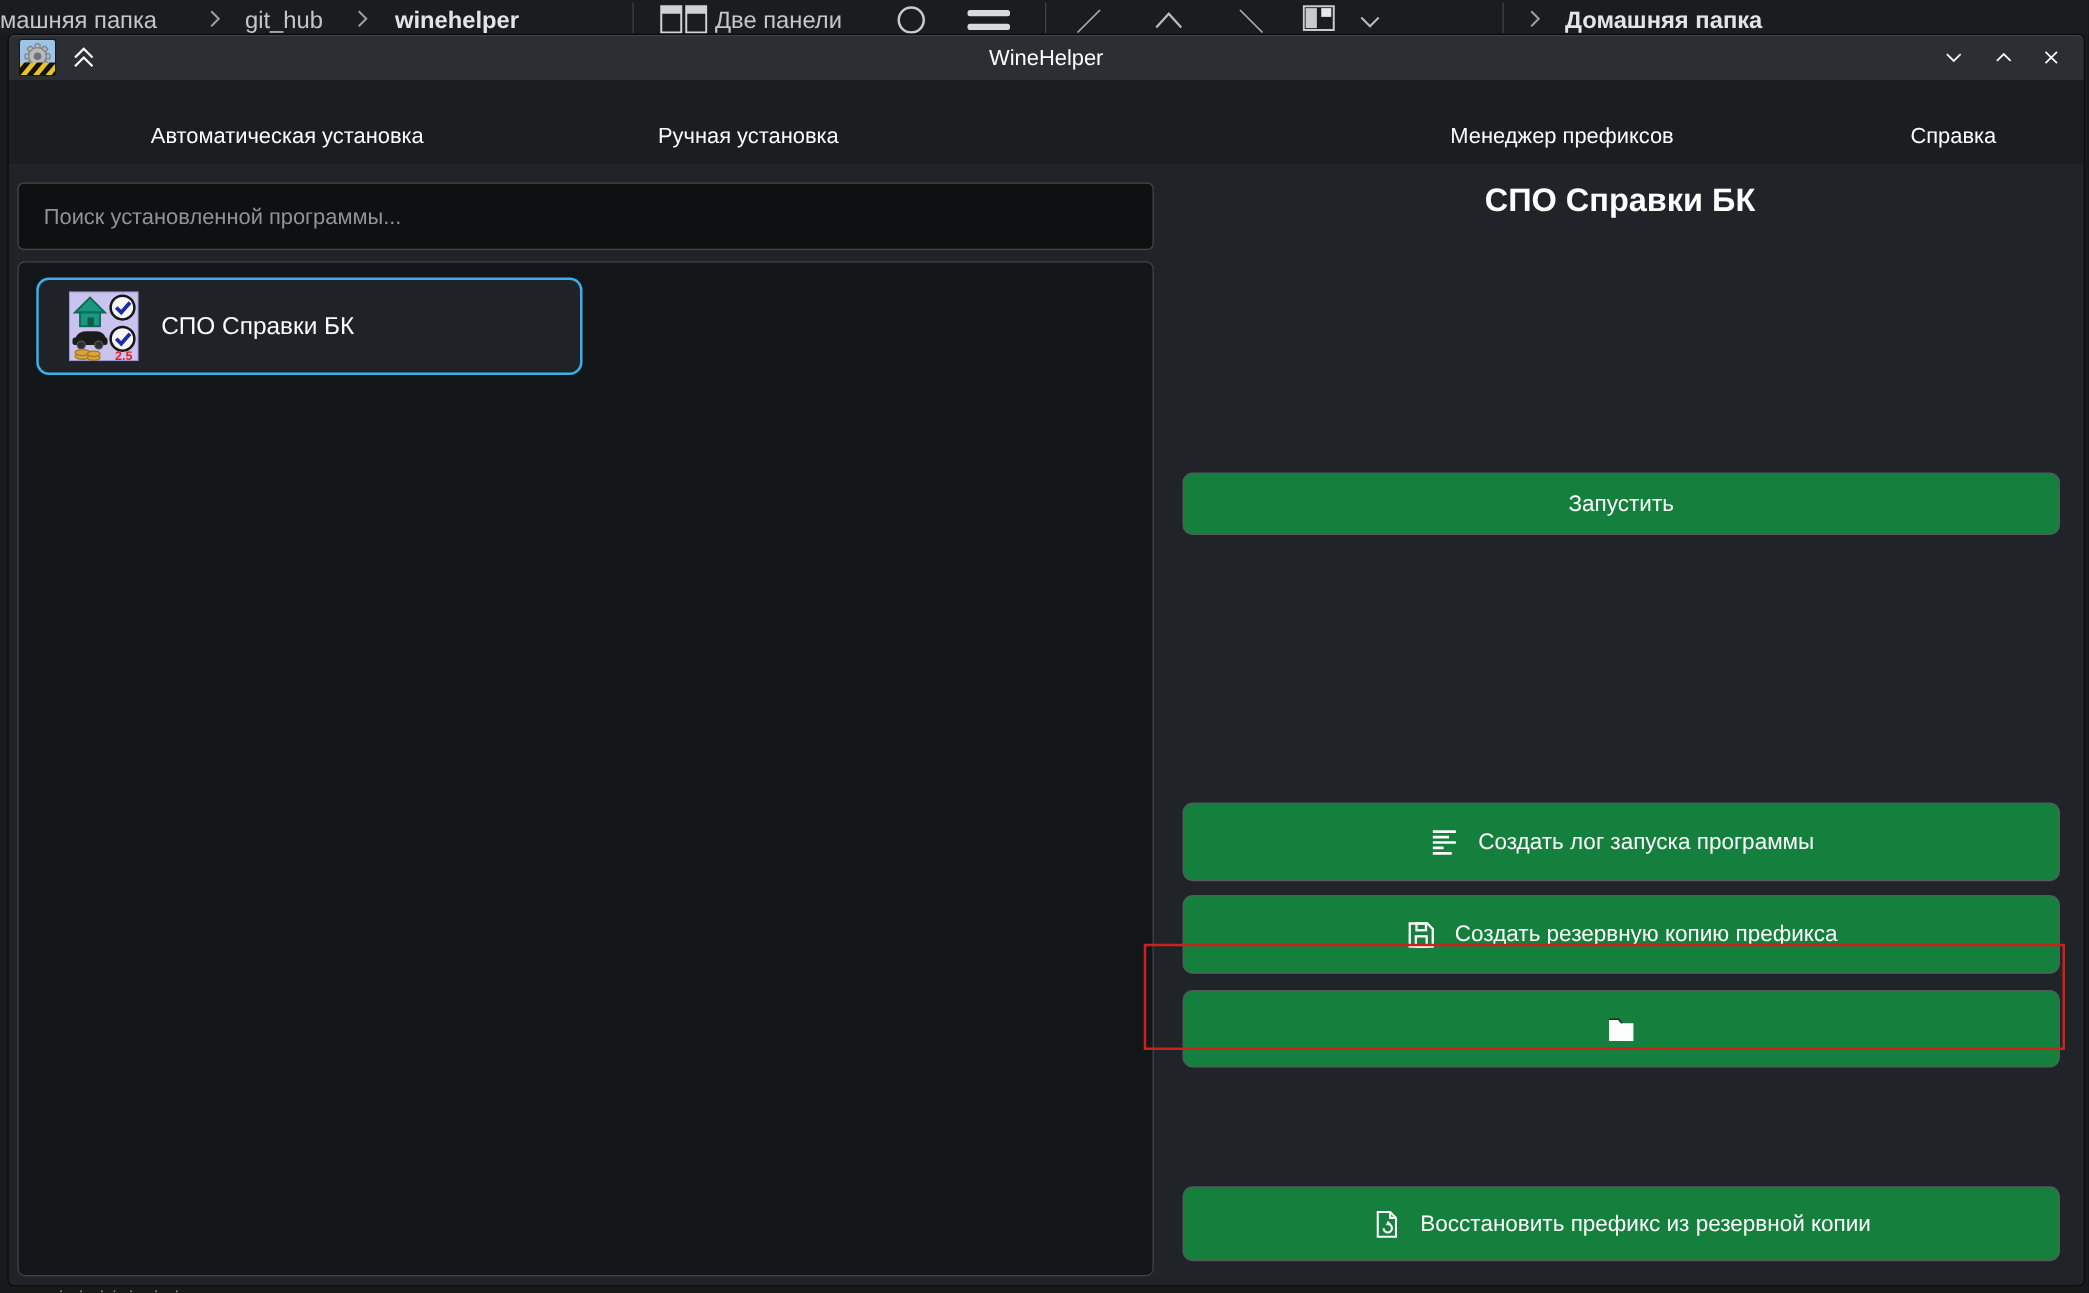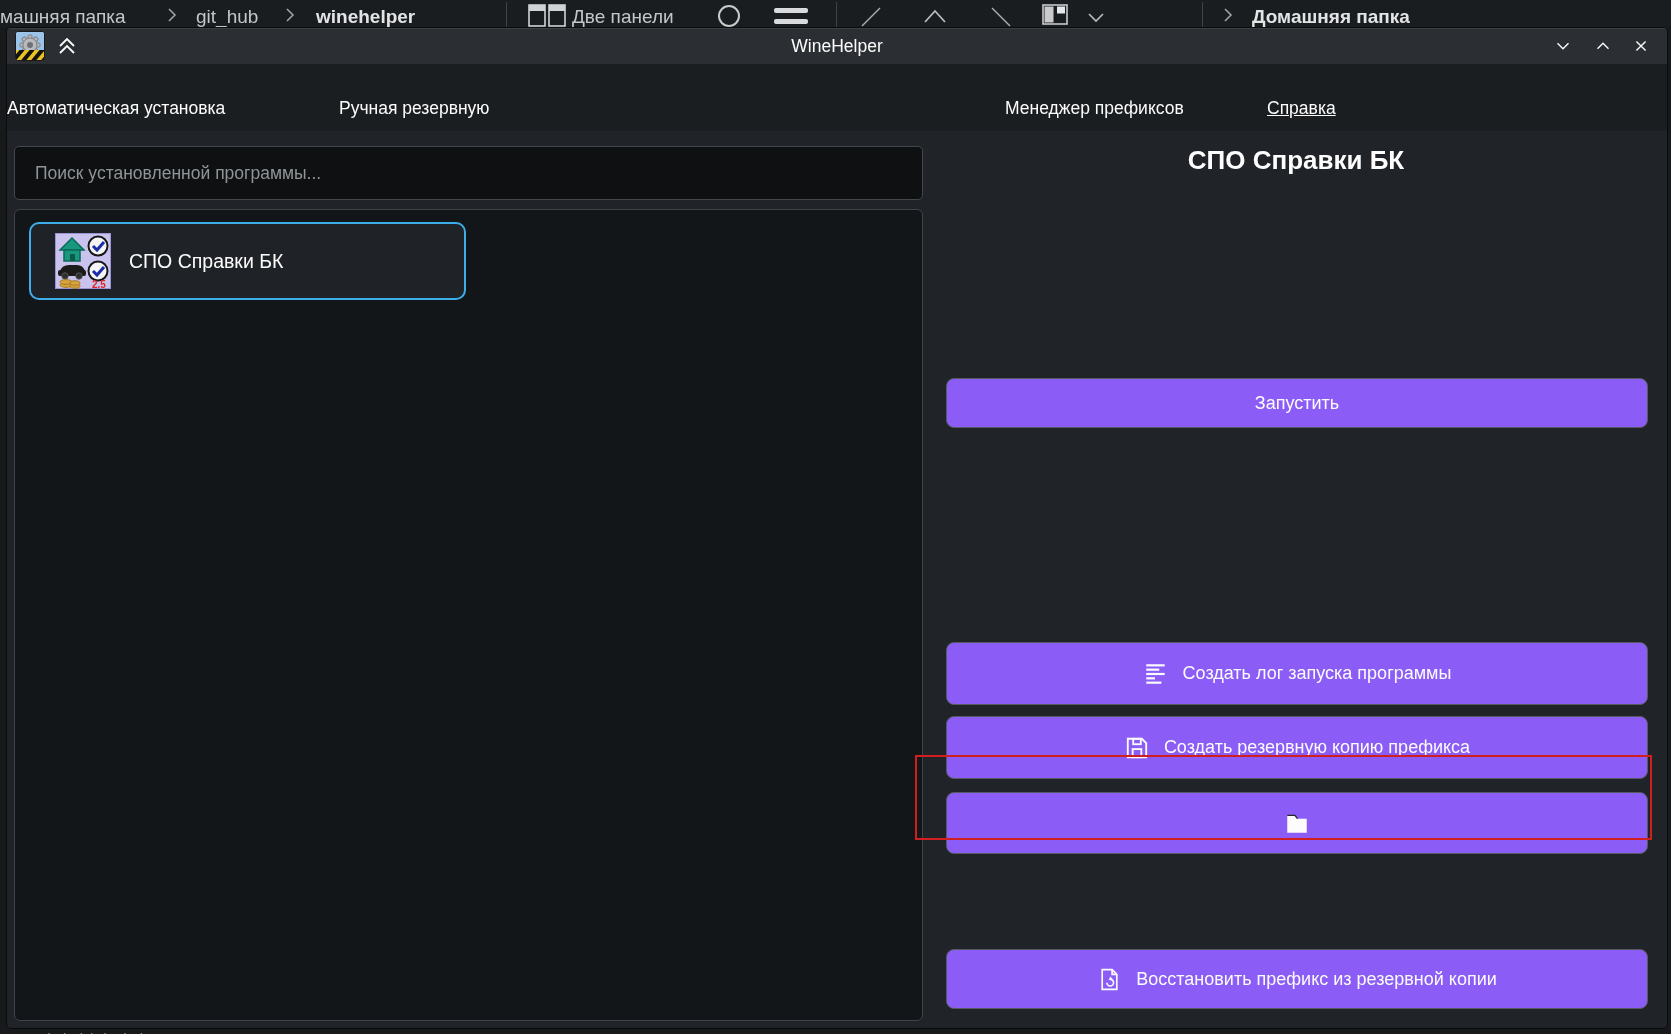--- a/index.html
+++ b/index.html
@@ -22,27 +22,27 @@
               box-shadow:inset 0 1px 0 #3c4045; }
   .titlebar .app-ico { position:absolute; left:8px; top:3px; }
   .titlebar .pin { position:absolute; left:48px; top:6px; }
   .title-text { position:absolute; left:0; right:0; top:0; height:36px; line-height:36px;
                 text-align:center; color:#fcfcfc; font-size:17.5px; font-weight:500; }
   .winbtn { position:absolute; top:5px; width:28px; height:26px; display:flex; align-items:center; justify-content:center; }
   .winbtn.min { right:90px; } .winbtn.max { right:50px; } .winbtn.close { right:12px; }
 
   
   .tabbar { position:absolute; left:0; top:36px; width:100%; height:67px; background:#1b1e21; }
-  .tab { position:absolute; bottom:0; height:46px; line-height:46px; text-align:left;
+  .tab { position:absolute; bottom:0; height:46px; line-height:46px; text-align:right;
          color:#fcfcfc; font-size:17.5px; background:transparent; }
   .tab0 { left:0;      width:332px; }
   .tab1 { left:332px;  width:332px; }
   .tab2 { left:664px;  width:334px; }
   .tab3 { left:998px;  width:334px; }
-  .tab4 { left:1260px; width:330px;text-decoration:underline; }
+  .tab4 { left:1260px; width:330px; }
   .tab.active { background:#26292d; border-top:5px solid #3daee9; border-radius:7px 7px 0 0;
                 line-height:41px; height:51px; }
 
   
   .search-box { position:absolute; left:7px; top:118px; width:909px; height:54px;
                 background:#0e1012; border:1px solid #43484c; border-radius:5px;
                 color:#7dd3fc; font-size:17.5px; padding:0 20px; outline:none;
                 font-family:inherit; }
   .search-box::placeholder { color:#8f9497; opacity:1; }
 
@@ -50,21 +50,21 @@
                 background:#131619; border:1px solid #3f4448; border-radius:6px; }
   .list-item { position:absolute; left:14px; top:12px; width:437px; height:78px;
                background:#1f2226; border:2px solid #3daee9; border-radius:10px;
                display:flex; align-items:center; }
   .list-item .app-lg { margin-left:24px; flex:none; }
   .list-item .lbl { margin-left:18px; color:#fcfcfc; font-size:19.5px; }
 
   
   .detail-title { position:absolute; left:916px; top:117px; width:746px; text-align:center;
                   color:#fdfdfd; font-size:26px; font-weight:bold; }
-  button.btn { position:absolute; left:939px; width:702px; background:#8b5cf6;
+  button.btn { position:absolute; left:939px; width:702px; background:#15803d;
                border:1px solid #565b60; border-radius:8px; color:#fcfcfc;
                font-size:18px; font-family:inherit; display:flex; align-items:center;
                justify-content:center; gap:14px; cursor:default; }
   .btn svg { flex:none; }
   .run-btn   { top:350px; height:50px; }
   .act-log   { top:614px; height:63px; }
   .act-bak   { top:688px; height:63px; }
   .act-open  { top:764px; height:62px; }
   .act-del   { top:845px; height:56px; }
   .act-rest  { top:921px; height:60px; }
@@ -183,21 +183,21 @@
       </div>
       <div class="winbtn close">
         <svg width="22" height="22" viewBox="0 0 24 24">
             <path d="M7 7 L17 17 M17 7 L7 17" stroke="#fcfcfc" stroke-width="1.5"></path>
           </svg>
       </div>
     </div>
 
     <div class="tabbar">
       <div class="tab tab0">Автоматическая установка</div>
-      <div class="tab tab1">Ручная резервную</div>
+      <div class="tab tab1">Ручная установка</div>
       <div class="tab tab3">Менеджер префиксов</div>
       <div class="tab tab4">Справка</div>
     </div>
 
     <input class="search-box" type="text" placeholder="Поиск установленной программы..." style="">
 
     <div class="list-panel">
       <div class="list-item">
         <svg class="app-lg" width="56" height="56" viewBox="0 0 56 56">
           <rect x="0.5" y="0.5" width="55" height="55" fill="#c9c3ee" stroke="#9a93d4"></rect>

